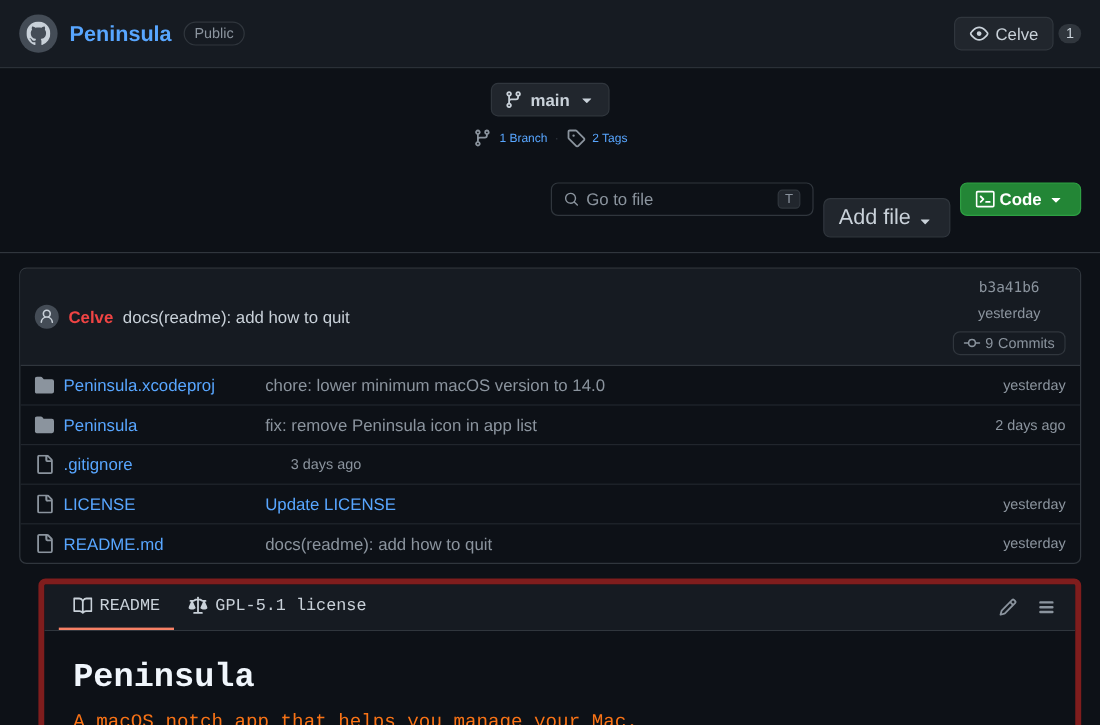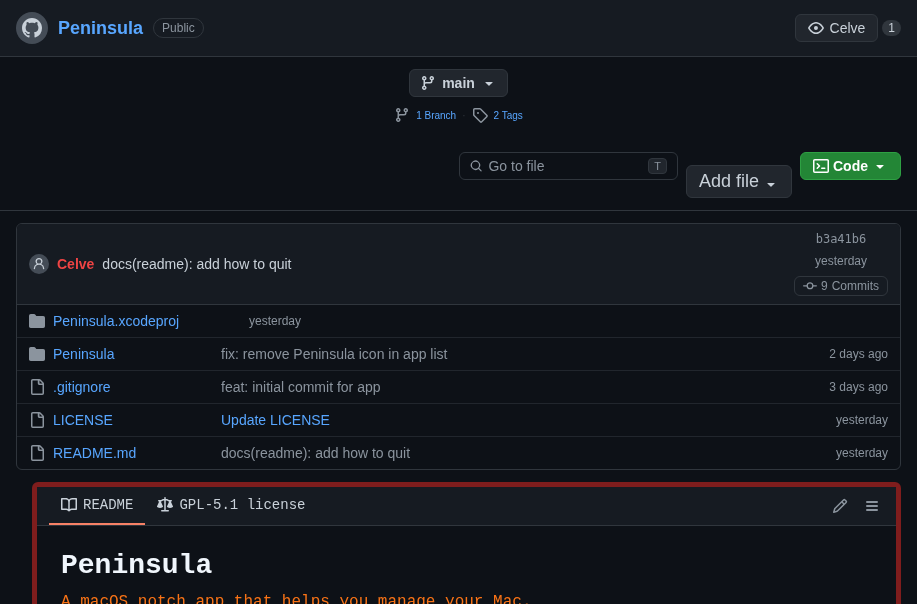--- a/index.html
+++ b/index.html
@@ -417,36 +417,36 @@
       </a>
     </div>
   </div>
 
   <div id="file-rows">
       <div class="file-row">
       <span class="file-icon"><svg width="16" height="16" viewBox="0 0 16 16" fill="#8b949e">
             <path d="M1.75 1A1.75 1.75 0 0 0 0 2.75v10.5C0 14.216.784 15 1.75 15h12.5A1.75 1.75 0 0 0 16 13.25v-8.5A1.75 1.75 0 0 0 14.25 3H7.5a.25.25 0 0 1-.2-.1l-.9-1.2C6.07 1.26 5.55 1 5 1H1.75Z"></path>
           </svg></span>
       <span class="file-name">Peninsula.xcodeproj</span>
+      <span class="file-commit-msg">chore: lower minimum macOS version to 14.0</span>
       <span class="file-time">yesterday</span>
     </div>
       <div class="file-row">
       <span class="file-icon"><svg width="16" height="16" viewBox="0 0 16 16" fill="#8b949e">
             <path d="M1.75 1A1.75 1.75 0 0 0 0 2.75v10.5C0 14.216.784 15 1.75 15h12.5A1.75 1.75 0 0 0 16 13.25v-8.5A1.75 1.75 0 0 0 14.25 3H7.5a.25.25 0 0 1-.2-.1l-.9-1.2C6.07 1.26 5.55 1 5 1H1.75Z"></path>
           </svg></span>
       <span class="file-name">Peninsula</span>
       <span class="file-commit-msg">fix: remove Peninsula icon in app list</span>
       <span class="file-time">2 days ago</span>
     </div>
       <div class="file-row">
       <span class="file-icon"><svg width="16" height="16" viewBox="0 0 16 16" fill="#8b949e">
             <path d="M2 1.75C2 .784 2.784 0 3.75 0h6.586c.464 0 .909.184 1.237.513l2.914 2.914c.329.328.513.773.513 1.237v9.586A1.75 1.75 0 0 1 13.25 16h-9.5A1.75 1.75 0 0 1 2 14.25Zm1.75-.25a.25.25 0 0 0-.25.25v12.5c0 .138.112.25.25.25h9.5a.25.25 0 0 0 .25-.25V6h-2.75A1.75 1.75 0 0 1 8.75 4.25V1.5Zm6.75.062V4.25c0 .138.112.25.25.25h2.688l-.011-.013-2.914-2.914-.013-.011Z"></path>
           </svg></span>
       <span class="file-name">.gitignore</span>
-      <span class="file-commit-msg">feat: initial commit for app</span>
       <span class="file-time">3 days ago</span>
     </div>
       <div class="file-row">
       <span class="file-icon"><svg width="16" height="16" viewBox="0 0 16 16" fill="#8b949e">
             <path d="M2 1.75C2 .784 2.784 0 3.75 0h6.586c.464 0 .909.184 1.237.513l2.914 2.914c.329.328.513.773.513 1.237v9.586A1.75 1.75 0 0 1 13.25 16h-9.5A1.75 1.75 0 0 1 2 14.25Zm1.75-.25a.25.25 0 0 0-.25.25v12.5c0 .138.112.25.25.25h9.5a.25.25 0 0 0 .25-.25V6h-2.75A1.75 1.75 0 0 1 8.75 4.25V1.5Zm6.75.062V4.25c0 .138.112.25.25.25h2.688l-.011-.013-2.914-2.914-.013-.011Z"></path>
           </svg></span>
       <span class="file-name">LICENSE</span>
       <span class="file-commit-msg"><a href="#" style="color:#58a6ff;text-decoration:none;">Update LICENSE</a></span>
       <span class="file-time">yesterday</span>
     </div>

